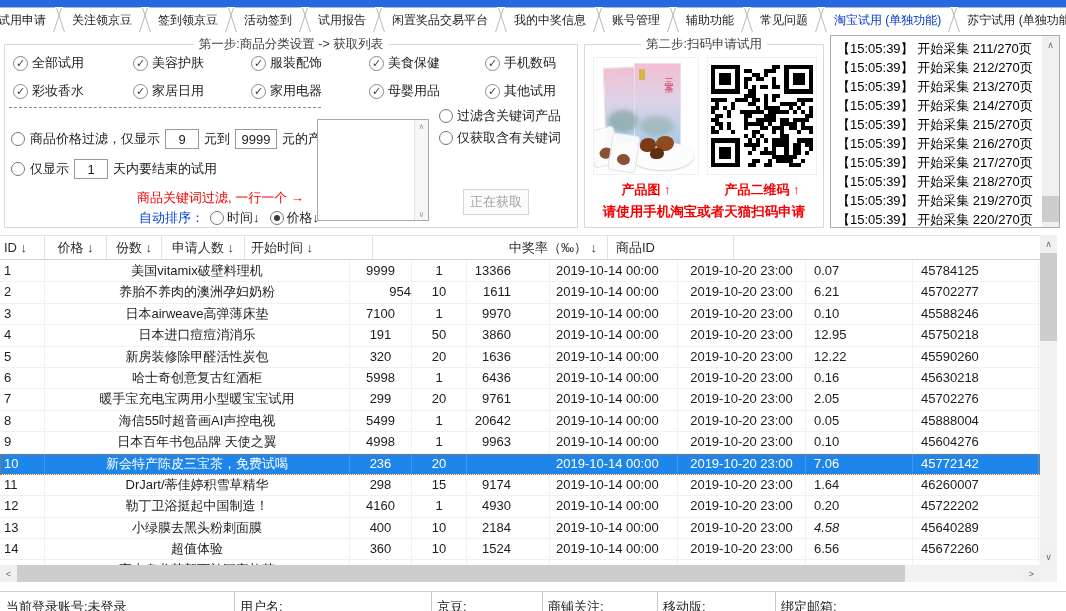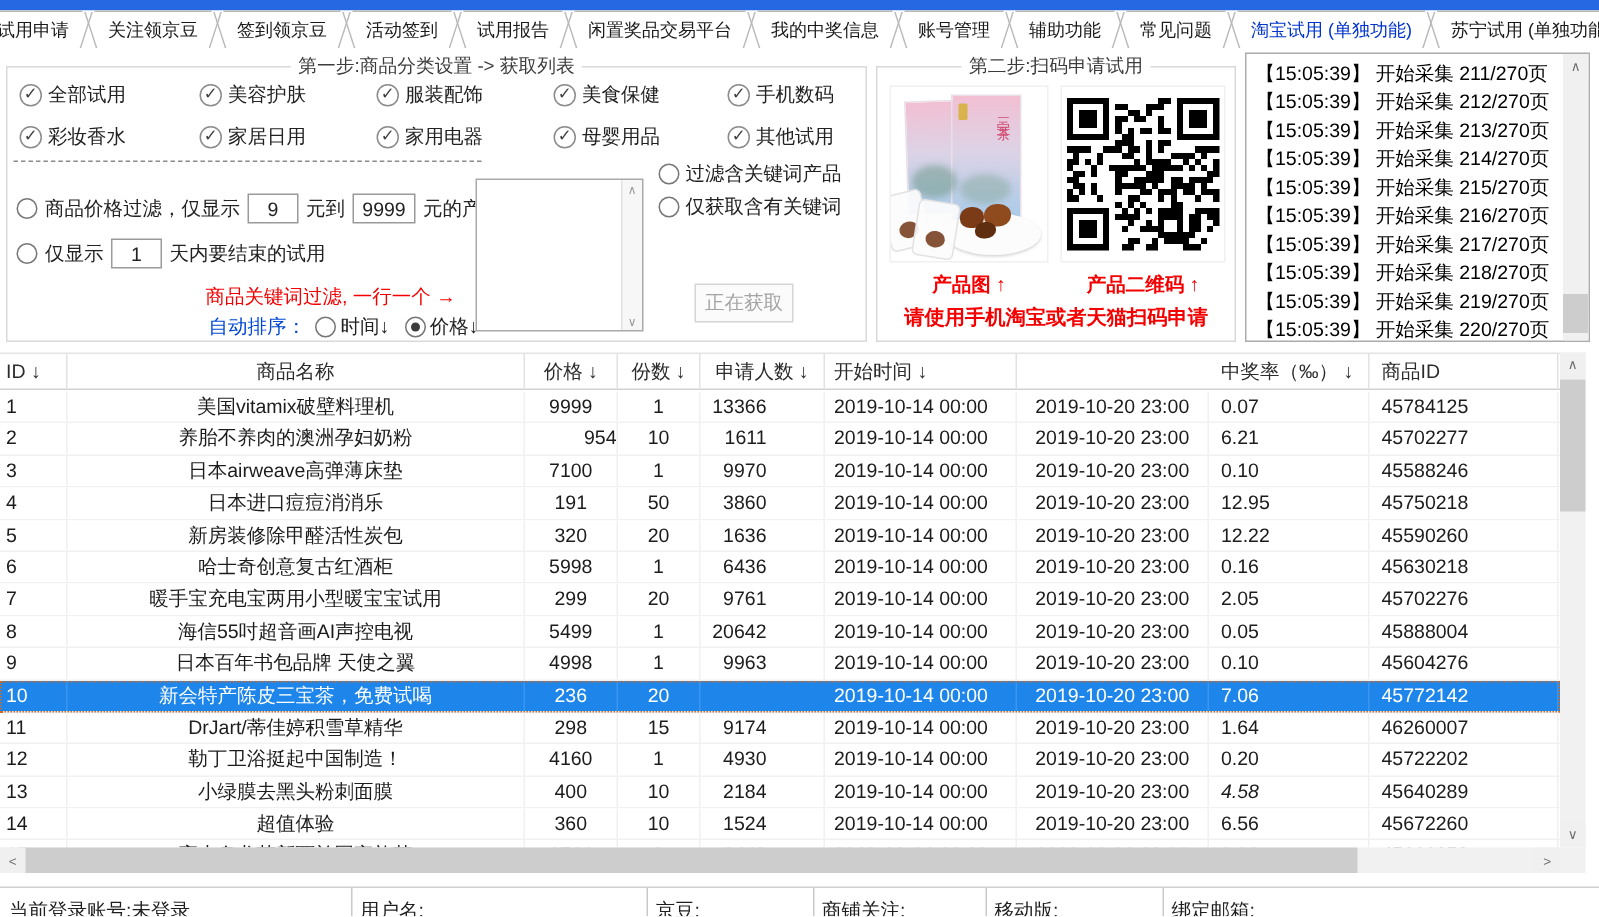--- a/index.html
+++ b/index.html
@@ -616,21 +616,20 @@
       </div>
     <div class="log-scroll">
       <div class="sb-btn">∧</div>
       <div class="sb-btn bottom">∨</div>
       <div class="sb-thumb"></div>
     </div>
   </div>
 
   <div class="thead" id="thead">
       <div class="th" style="width: 45px; text-align: left; padding: 0px 0px 0px 4px;">ID ↓</div>
-      <div class="th" style="width: 305px; text-align: center; padding: 0px;">商品名称</div>
       <div class="th" style="width: 62px; text-align: center; padding: 0px;">价格 ↓</div>
       <div class="th" style="width: 55px; text-align: center; padding: 0px;">份数 ↓</div>
       <div class="th" style="width: 83px; text-align: center; padding: 0px;">申请人数 ↓</div>
       <div class="th" style="width: 128px; text-align: left; padding: 0px 0px 0px 6px;">开始时间 ↓</div>
       <div class="th" style="width: 128px; text-align: center; padding: 0px; margin-top: 36px;">结束时间 ↓</div>
       <div class="th" style="width: 107px; text-align: left; padding: 0px 0px 0px 8px;">中奖率（‰） ↓</div>
       <div class="th" style="width: 126px; text-align: left; padding: 0px 0px 0px 8px;">商品ID</div>
     </div>
   <div class="tbody" id="tbody">
       <div class="tr">

